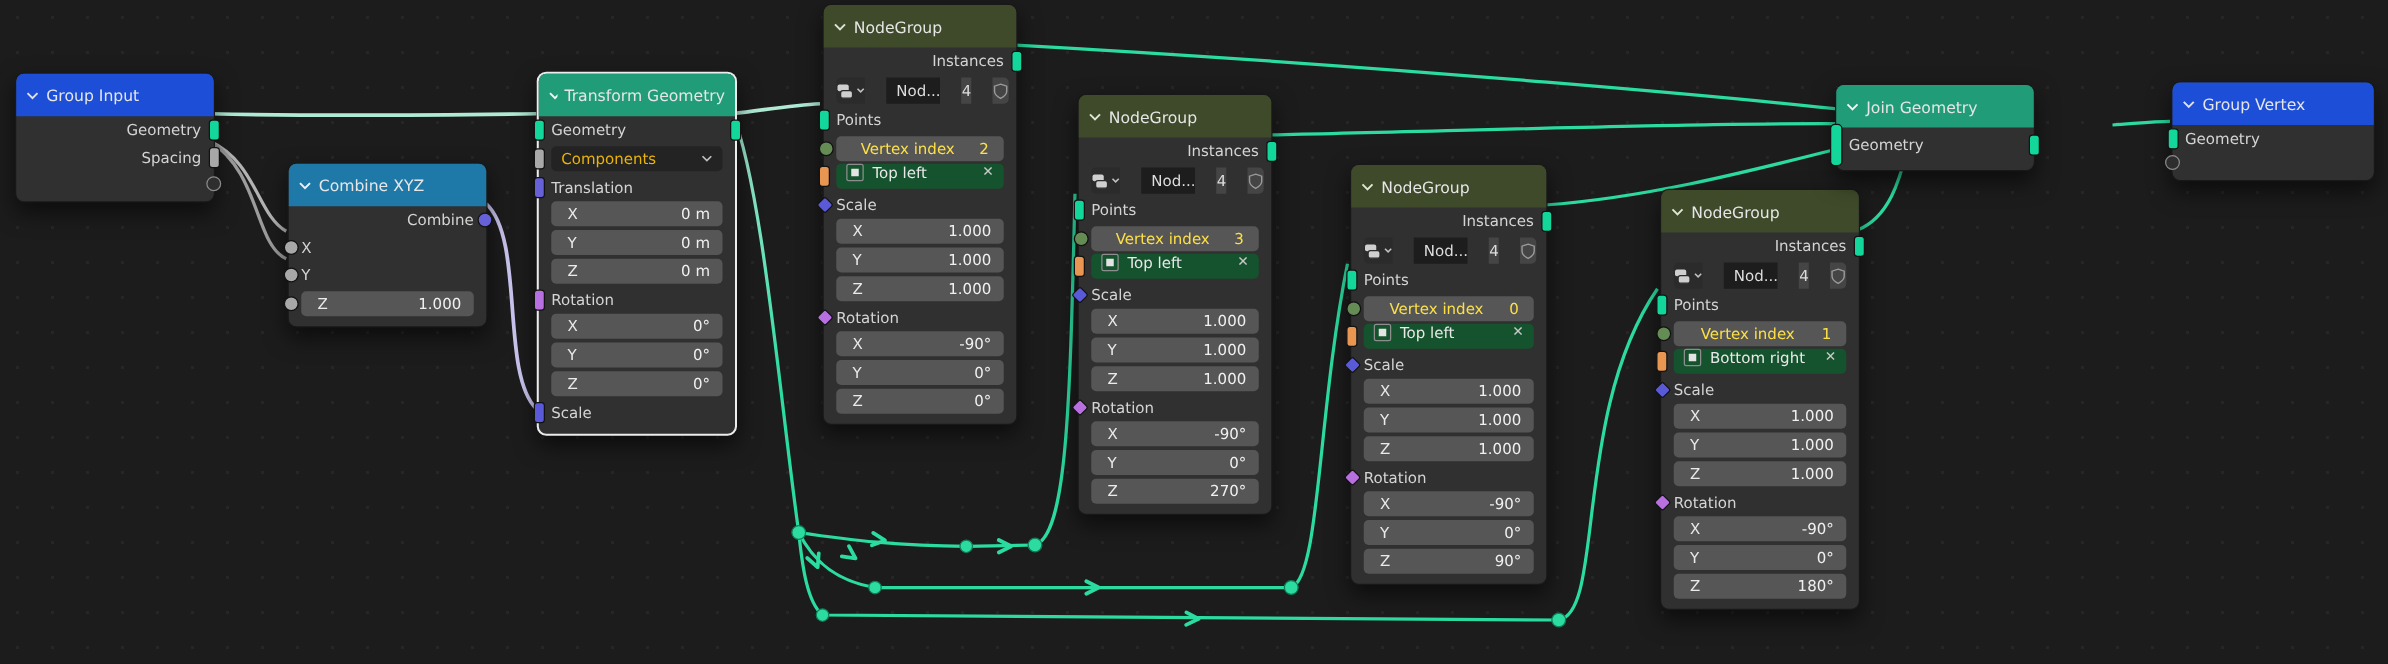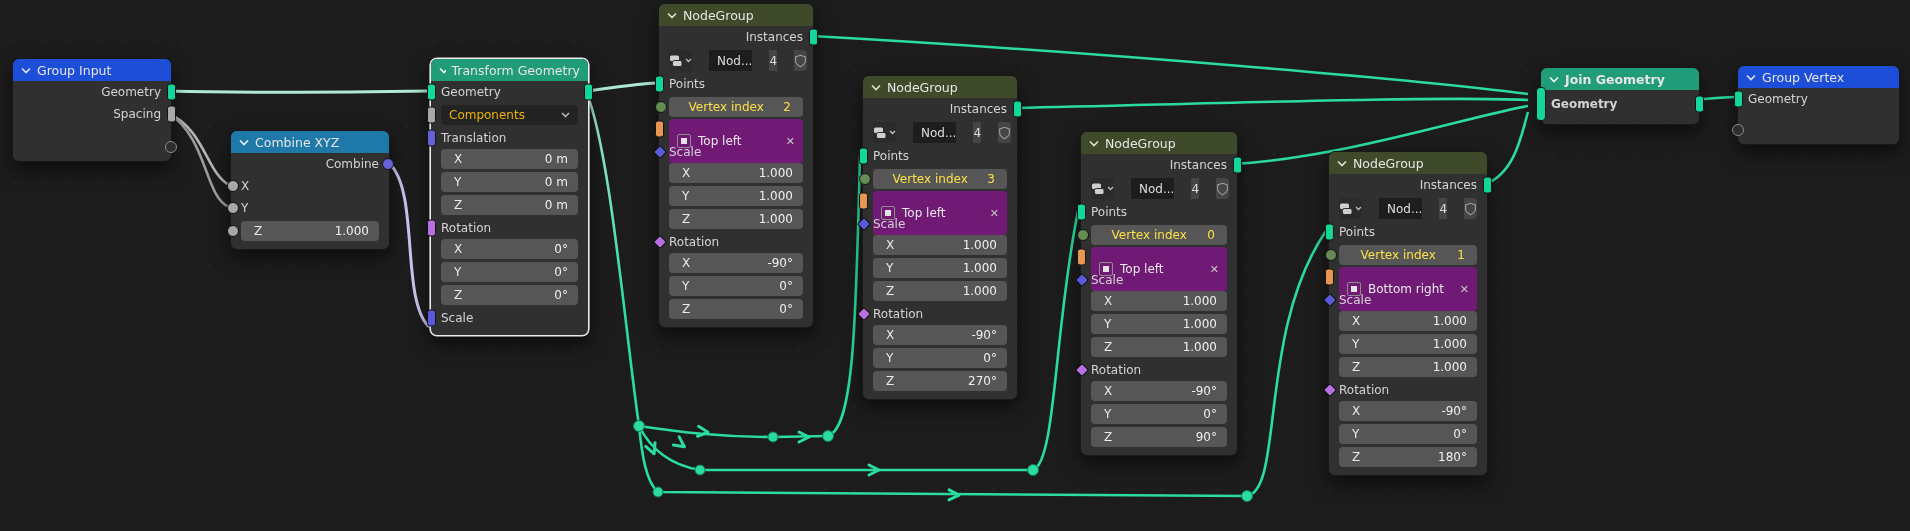--- a/index.html
+++ b/index.html
@@ -6,41 +6,41 @@
   .canvas{position:relative;width:1910px;height:531px;overflow:hidden;
     background:#1c1c1c;
     background-image:radial-gradient(#262626 1.2px, transparent 1.3px);
     background-size:28px 28px;
     font-family:"DejaVu Sans",sans-serif;}
   .wires{position:absolute;left:0;top:0;z-index:1;pointer-events:none;}
   .node{position:absolute;z-index:2;background:#303030;border:1px solid #181818;
     border-radius:7px;box-shadow:0 8px 18px rgba(0,0,0,.55);color:#d4d4d4;font-size:12px;
     padding-bottom:6px;}
   .node.selected{border-color:#ededed;box-shadow:0 0 0 .6px #ededed,0 8px 18px rgba(0,0,0,.6);}
-  .nhead{height:22px;display:flex;align-items:center;gap:6px;padding:0 8px;
+  .nhead{height:34px;display:flex;align-items:center;gap:6px;padding:0 8px;
     border-radius:6px 6px 0 0;color:#e6e6e6;font-size:12.5px;white-space:nowrap;}
   .hd-dark{background:#1d4ed8;}
   .hd-blue{background:#1f79a8;}
   .hd-teal{background:#219c78;}
   .hd-olive{background:#3e4a2a;}
   .row{position:relative;height:22px;display:flex;align-items:center;padding:0 10px;white-space:nowrap;}
   .row.right{justify-content:flex-end;}
   .fieldwrap{position:relative;margin:2px 0;padding:0 10px;height:20px;}
   .vstack{display:flex;flex-direction:column;gap:3px;padding:0 10px;margin:0 0 2px 0;}
   .vrow{height:20px;background:#565656;border-radius:4px;display:flex;align-items:center;color:#f0f0f0;}
   .vrow .ax{padding-left:13px;color:#eaeaea;}
   .vrow .val{margin-left:auto;padding-right:10px;}
   .dropdown{height:20px;background:#232323;border-radius:4px;display:flex;align-items:center;
     padding:0 8px;color:#eab308;}
   .dropdown .dchev{margin-left:auto;}
   .vfield{height:20px;background:#565656;border-radius:4px;display:flex;align-items:center;color:#fde047;}
   .vfield .vf-label{flex:1;text-align:center;}
   .vfield .vf-val{padding-right:12px;}
-  .objfield{height:20px;background:#701a75;border-radius:4px;display:flex;align-items:center;
-    gap:7px;padding:12px 8px;color:#e8e8e8;}
+  .objfield{height:20px;background:#14532d;border-radius:4px;display:flex;
+    gap:7px;padding:0 8px;color:#e8e8e8;}
   .objfield .obj-label{flex:1;}
   .objfield .xbtn{color:#c9c9c9;font-size:11px;}
   .objicon{width:12px;height:12px;border:1px solid #8d8d8d;border-radius:2px;display:inline-flex;
     align-items:center;justify-content:center;flex:0 0 auto;}
   .objicon i{width:6px;height:6px;background:#e3e3e3;display:block;}
   .selector{height:21px;margin:2px 10px;display:flex;gap:17px;}
   .sel-browse{width:36px;background:#2b2b2b;border-radius:4px 0 0 4px;display:flex;
     align-items:center;justify-content:center;gap:2px;}
   .sel-name{flex:1;background:#1d1d1d;display:flex;align-items:center;padding-left:8px;color:#dedede;}
   .sel-count{width:24px;background:#454545;display:flex;align-items:center;justify-content:center;color:#dcdcdc;}
@@ -567,21 +567,21 @@
           <span class="ax">Y</span>
           <span class="val">0°</span>
         </div>
       <div class="vrow">
           <span class="ax">Z</span>
           <span class="val">180°</span>
         </div>
     </div>
   </div>
 
-  <div class="node" style="left:1540px;top:67px;width:158px;font-weight:bold;">
+  <div class="node" style="left:1468px;top:67px;width:158px;">
     <div class="nhead hd-teal">
       <svg width="10" height="7">
           <polyline points="1,1.5 5,5.5 9,1.5" fill="none" stroke="#eafaf3" stroke-width="1.6"></polyline>
         </svg>
       <span>Join Geometry</span>
     </div>
     <div class="row" style="height:28px;">
       <span>Geometry</span>
       <span class="sock multi s-geo"></span>
       <span class="sock bar sright s-geo"></span>

